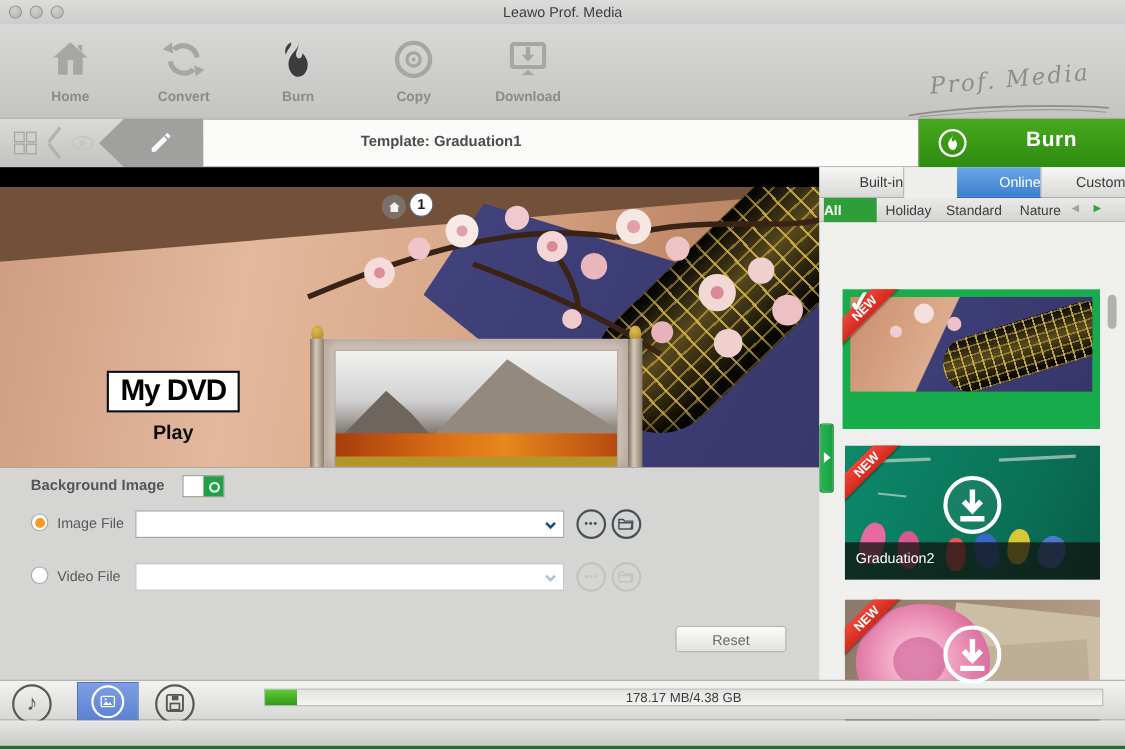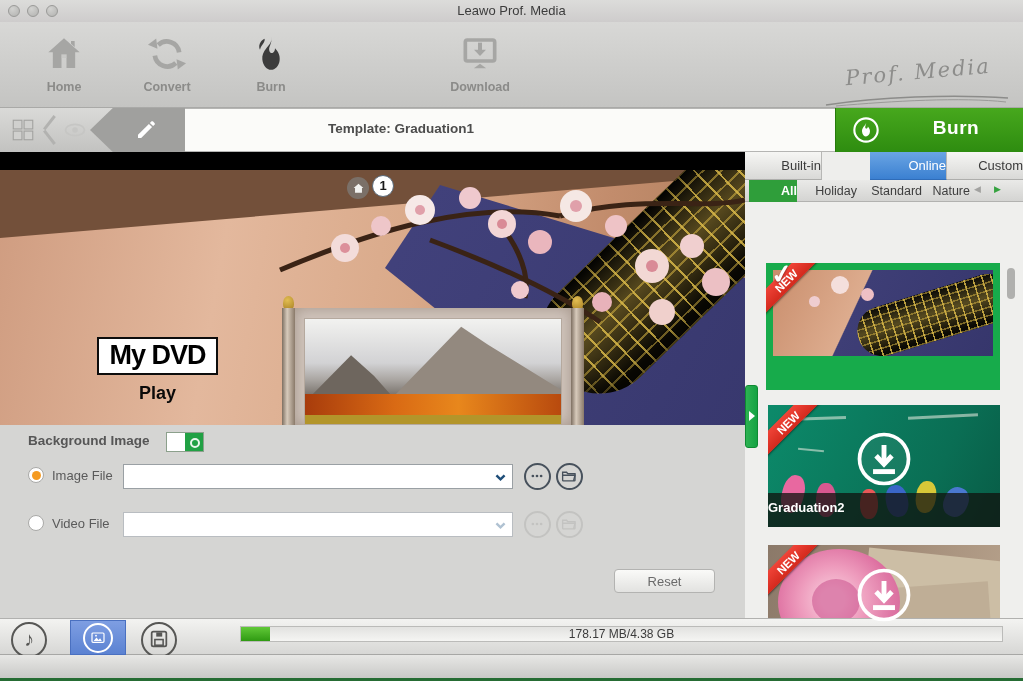--- a/index.html
+++ b/index.html
@@ -130,40 +130,40 @@
   .sidebar{left:745px;top:152px;width:278px;height:466px;background:#eeeeec;}
   .tabs{position:absolute;left:0;top:0;width:278px;height:28px;display:flex;}
   .tab{flex:1;text-align:right;line-height:27px;font-size:13px;color:#3a3a3a;
     background:linear-gradient(#f6f6f4,#d9d9d7);border-right:1px solid #b7b7b5;
     border-bottom:1px solid #aeaeac;}
   .tab:last-child{border-right:none;}
   .tab.active{background:linear-gradient(#6aa5e4,#3b80d1);color:#fff;border-bottom:1px solid #2f6cb8;margin-left:48px;}
   .cats{position:absolute;left:0;top:28px;width:278px;height:22px;
     background:linear-gradient(#eaeae8,#d4d4d2);border-bottom:1px solid #b2b2b0;}
   .cat{position:absolute;top:0;height:34px;line-height:22px;font-size:12.5px;color:#3e3e3e;
-    text-align:right;}
+    text-align:left;}
   .cat.active{background:#2f9e3a;color:#fff;font-weight:bold;}
   .cat-arrow{position:absolute;top:4px;font-size:9px;}
   .list{position:absolute;left:0;top:50px;width:278px;height:416px;background:#efefed;}
   .scrollthumb{position:absolute;left:262px;top:66px;width:8px;height:31px;background:#b0b0ae;
     border-radius:4px;}
 
   .card{position:absolute;overflow:hidden;}
   .card-img{position:absolute;overflow:hidden;}
   .ribbon{position:absolute;top:9px;left:-27px;width:94px;transform:rotate(-45deg);
     background:linear-gradient(#f04438,#d3291d);color:#fff;font-weight:bold;font-size:11.5px;
     text-align:center;padding:2.5px 0;box-shadow:0 1px 2px rgba(0,0,0,.45);z-index:4;}
   .checkmark{position:absolute;left:5px;top:-4px;z-index:5;color:#fff;font-size:26px;
     font-weight:bold;transform:rotate(-8deg);text-shadow:0 1px 2px rgba(0,0,0,.4);}
   .dlcircle{position:absolute;width:56px;height:56px;z-index:4;}
   .card-label-green{position:absolute;left:0;bottom:0;width:100%;height:29px;
     background:linear-gradient(#2dbb5e,#0d9c40);color:#fff;font-weight:bold;font-size:13px;
     line-height:29px;padding-left:10px;}
   .card-overlay{position:absolute;left:0;bottom:0;width:100%;background:rgba(16,17,13,.75);
-    color:#fff;font-weight:bold;font-size:13px;}
+    color:#fff;font-weight:normal;font-size:13px;padding-left:10px;}
 
   
   .card1{left:21px;top:61px;width:234px;height:127px;background:#17ab4b;}
   .card1 .card-img{left:7px;top:7px;width:220px;height:86px;
     background:linear-gradient(115deg,#c98e6d 0%,#ddac8e 38%,#3e3e76 38.5%,#36366c 100%);}
   .minicyl{position:absolute;right:-22px;top:20px;width:160px;height:50px;border-radius:26px;
     transform:rotate(-17deg);background-image:
       repeating-linear-gradient(90deg,rgba(214,182,72,.85) 0 1.5px,transparent 1.5px 9px),
       repeating-linear-gradient(0deg,rgba(190,160,60,.6) 0 1.5px,transparent 1.5px 8px),
       linear-gradient(180deg,#080806,#564a20 45%,#0c0a04 92%);background-color:#16140c;}
@@ -239,20 +239,28 @@
             <path fill="currentColor" d="M18.8 21.4l-1.6-6 6 1.6z" transform="rotate(8 19 19)"></path>
           </svg></span>
       <span class="tl">Convert</span>
     </div>
     <div class="tool-item active" style="left:223px">
       <span><svg viewBox="0 0 24 24" fill="currentColor">
             <path d="M12 1.8c.9 3.1-1.4 4.9-2.9 6.9-1.6 2.1-2.6 4.1-2.3 6.6.4 3.6 2.7 6.2 5.2 6.2s4.9-2.3 5.2-5.9c.3-2.7-1-5.2-2.8-7 0 1.4-.6 2.5-1.5 2.8-.9.3-1.9-.5-2-1.8-.2-2.5 2-3.9 1.1-7.8z"></path>
             <path d="M8.2 2.8c.3 1.8-1 2.9-1.8 4.2-.5.8-.9 1.6-1 2.5C4.6 8 4.8 6 5.9 4.6 6.5 3.8 7.3 3.1 8.2 2.8z"></path>
           </svg></span>
       <span class="tl">Burn</span>
+    </div>
+    <div class="tool-item" style="left:328px">
+      <span><svg viewBox="0 0 24 24">
+            <circle cx="12" cy="12" r="9" fill="none" stroke="currentColor" stroke-width="2.4"></circle>
+            <circle cx="12" cy="12" r="3.6" fill="none" stroke="currentColor" stroke-width="1.8"></circle>
+            <circle cx="12" cy="12" r="1.1" fill="currentColor"></circle>
+          </svg></span>
+      <span class="tl">Copy</span>
     </div>
     <div class="tool-item" style="left:432px">
       <span><svg viewBox="0 0 24 24">
             <rect x="3.2" y="3.6" width="17.6" height="12.6" rx="1.2" fill="none" stroke="currentColor" stroke-width="2.2"></rect>
             <path d="M12 5.2v5.6" stroke="currentColor" stroke-width="2.4"></path>
             <path d="M8.4 9.4 12 13.2l3.6-3.8z" fill="currentColor"></path>
             <path d="M8.3 20.6l3.7-2.8 3.7 2.8z" fill="currentColor"></path>
           </svg></span>
       <span class="tl">Download</span>
     </div>

